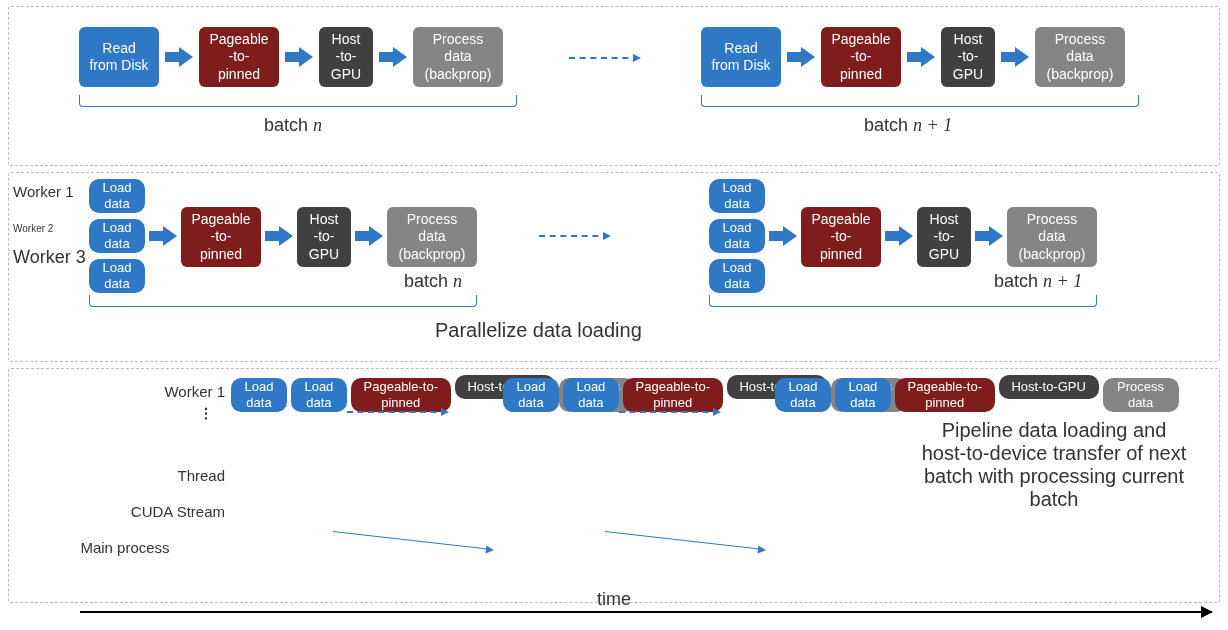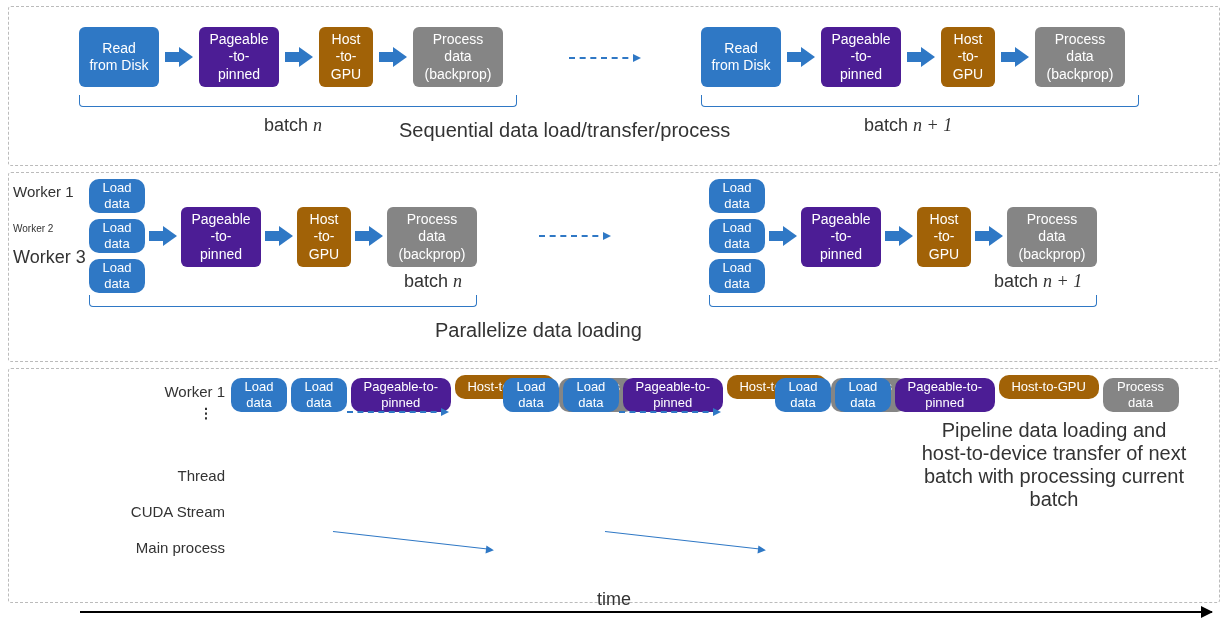--- a/index.html
+++ b/index.html
@@ -22,22 +22,22 @@
     align-items: center;
     justify-content: center;
     text-align: center;
     color: #fff;
     border-radius: 6px;
     line-height: 1.25;
     padding: 4px 6px;
     flex-direction: column;
   }
   .blue   { background: #2f78c5; }
-  .green  { background: #4c1d95; }
-  .orange { background: #a16207; }
+  .green  { background: #7f1d1d; }
+  .orange { background: #404040; }
   .gray   { background: #858585; }
   .smallbox { font-size: 14px; }
   .tinybox  { font-size: 13px; border-radius: 10px; }
 
   
   .flow-row {
     display: flex;
     align-items: center;
   }
 
@@ -199,21 +199,20 @@
         <span>Host<br>-to-<br>GPU</span>
       </div>
     <div class="block-arrow" style="margin:0 6px;"></div>
     <div class="box gray smallbox" style="width:90px;height:60px;">
         <span>Process<br>data<br>(backprop)</span>
       </div>
   </div>
   <div class="brace-span" style="left:692px; width:438px; top:88px;"></div>
   <div class="brace-label" style="left:855px; top:108px;"><span>batch </span><span class="math-n">n + 1</span></div>
 
-  <div class="caption" style="left:390px; top:112px;">Sequential data load/transfer/process</div>
 </div>
 
 <div class="panel" style="height:190px;">
 
   <div style="position:absolute; left:4px; top:10px; font-size:15px;">Worker 1</div>
   <div style="position:absolute; left:4px; top:50px; font-size:10px;">Worker 2</div>
   <div style="position:absolute; left:4px; top:74px; font-size:18px;">Worker 3</div>
 
   <div style="position:absolute; left:80px; top:6px;">
     <div class="box blue tinybox" style="width:56px;height:34px; position:absolute; top:0;">
@@ -271,21 +270,21 @@
 
   <div class="caption" style="left:426px; top:146px;">Parallelize data loading</div>
 </div>
 
 <div class="panel" style="height:235px;">
 
   <div style="position:absolute; right:994px; text-align:right; width:200px; top:14px;  font-size:15px;">Worker 1</div>
   <div class="vdots" style="position:absolute; left:190px; top:42px;">⋮</div>
   <div style="position:absolute; right:994px; text-align:right; width:200px; top:134px; font-size:15px;">CUDA Stream</div>
   <div style="position:absolute; right:994px; text-align:right; width:200px; top:98px;  font-size:15px;">Thread</div>
-  <div style="position:absolute; right:994px; text-align:right; width:200px; top:170px; font-size:15px;">Main process</div>
+  <div style="position:absolute; right:994px; text-align:center; width:200px; top:170px; font-size:15px;">Main process</div>
 
   <div style="position:absolute; left:222px; top:6px; text-align:center;">
     <div class="box blue tinybox" style="width:56px;height:34px;margin:0 auto 8px;">
         <span>Load<br>data</span>
       </div>
     <div class="box blue tinybox" style="width:56px;height:34px;margin:0 auto 6px;">
         <span>Load<br>data</span>
       </div>
     <div class="box green tinybox" style="width:100px;height:34px;margin:0 auto 3px;">
         <span>Pageable-to-<br>pinned</span>

